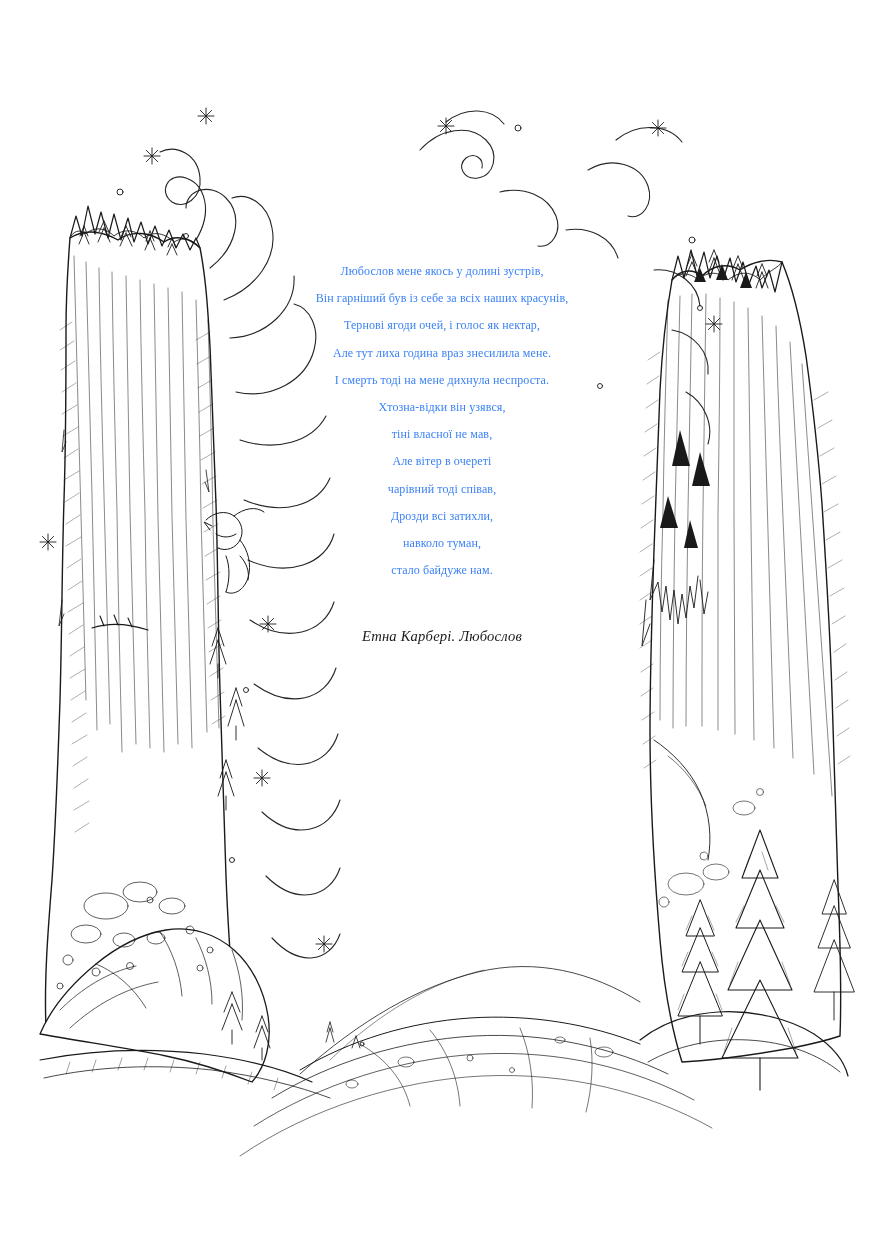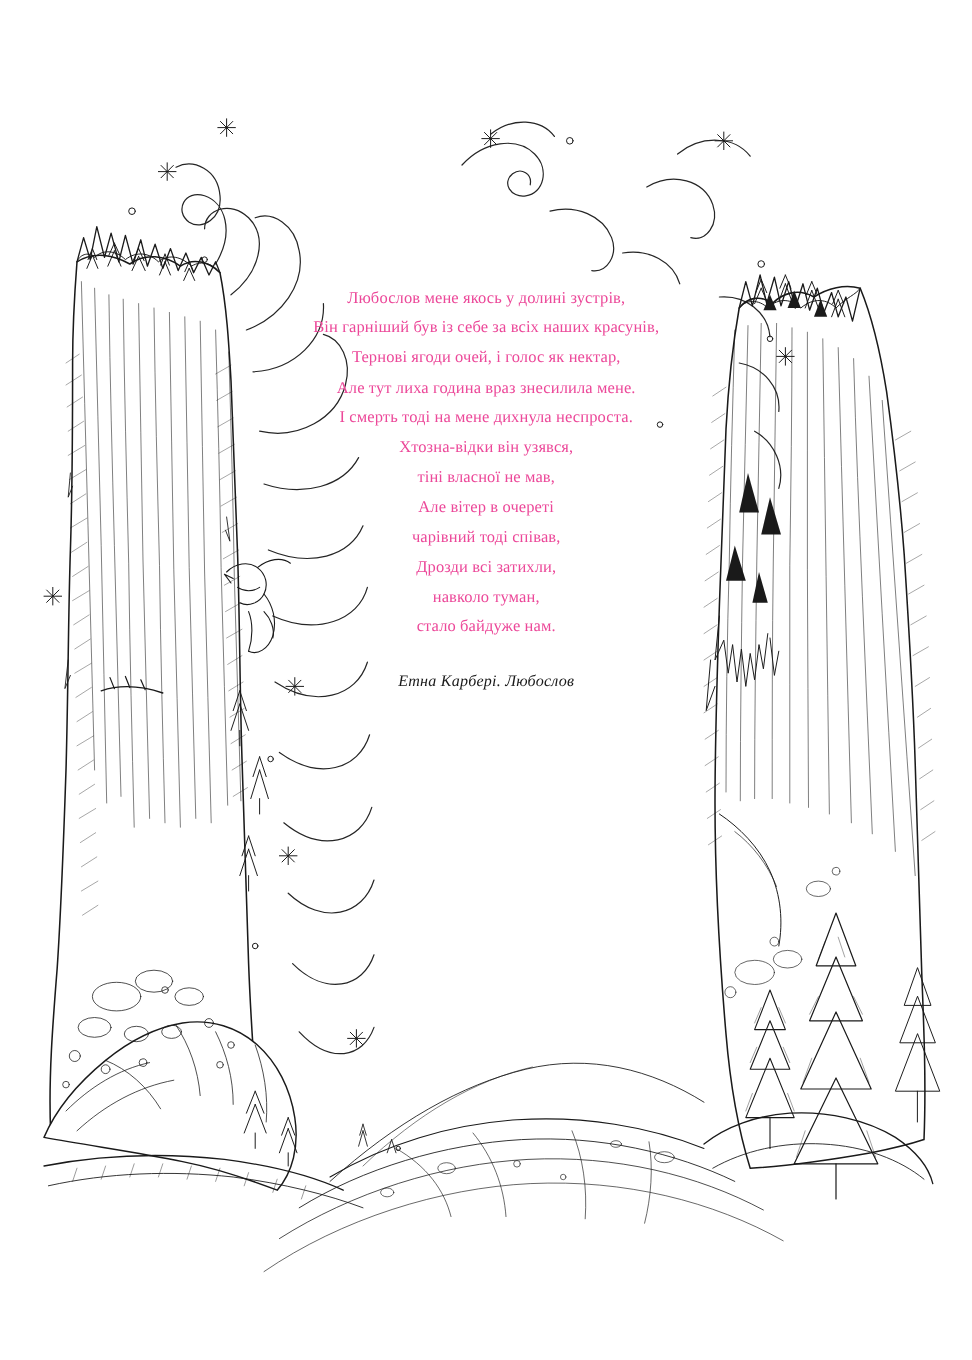--- a/index.html
+++ b/index.html
@@ -28,28 +28,28 @@
   }
   .poem-block {
     position: absolute;
     left: 50%;
     transform: translateX(-50%);
     top: 258px;
     width: 520px;
     text-align: center;
   }
   .poem-line {
-    font-size: 15px;
+    font-size: 12px;
     line-height: 27.2px;
     letter-spacing: 0.1px;
     white-space: nowrap;
-    color: #ec4899;
+    color: #3b82f6;
   }
   .attribution {
-    margin-top: 28px;
+    margin-top: 44px;
     font-size: 14.6px;
     font-style: italic;
     color: #1a1a1a;
     letter-spacing: 0.2px;
   }
 </style>
 </head>
 <body>
 
 <div class="page">

